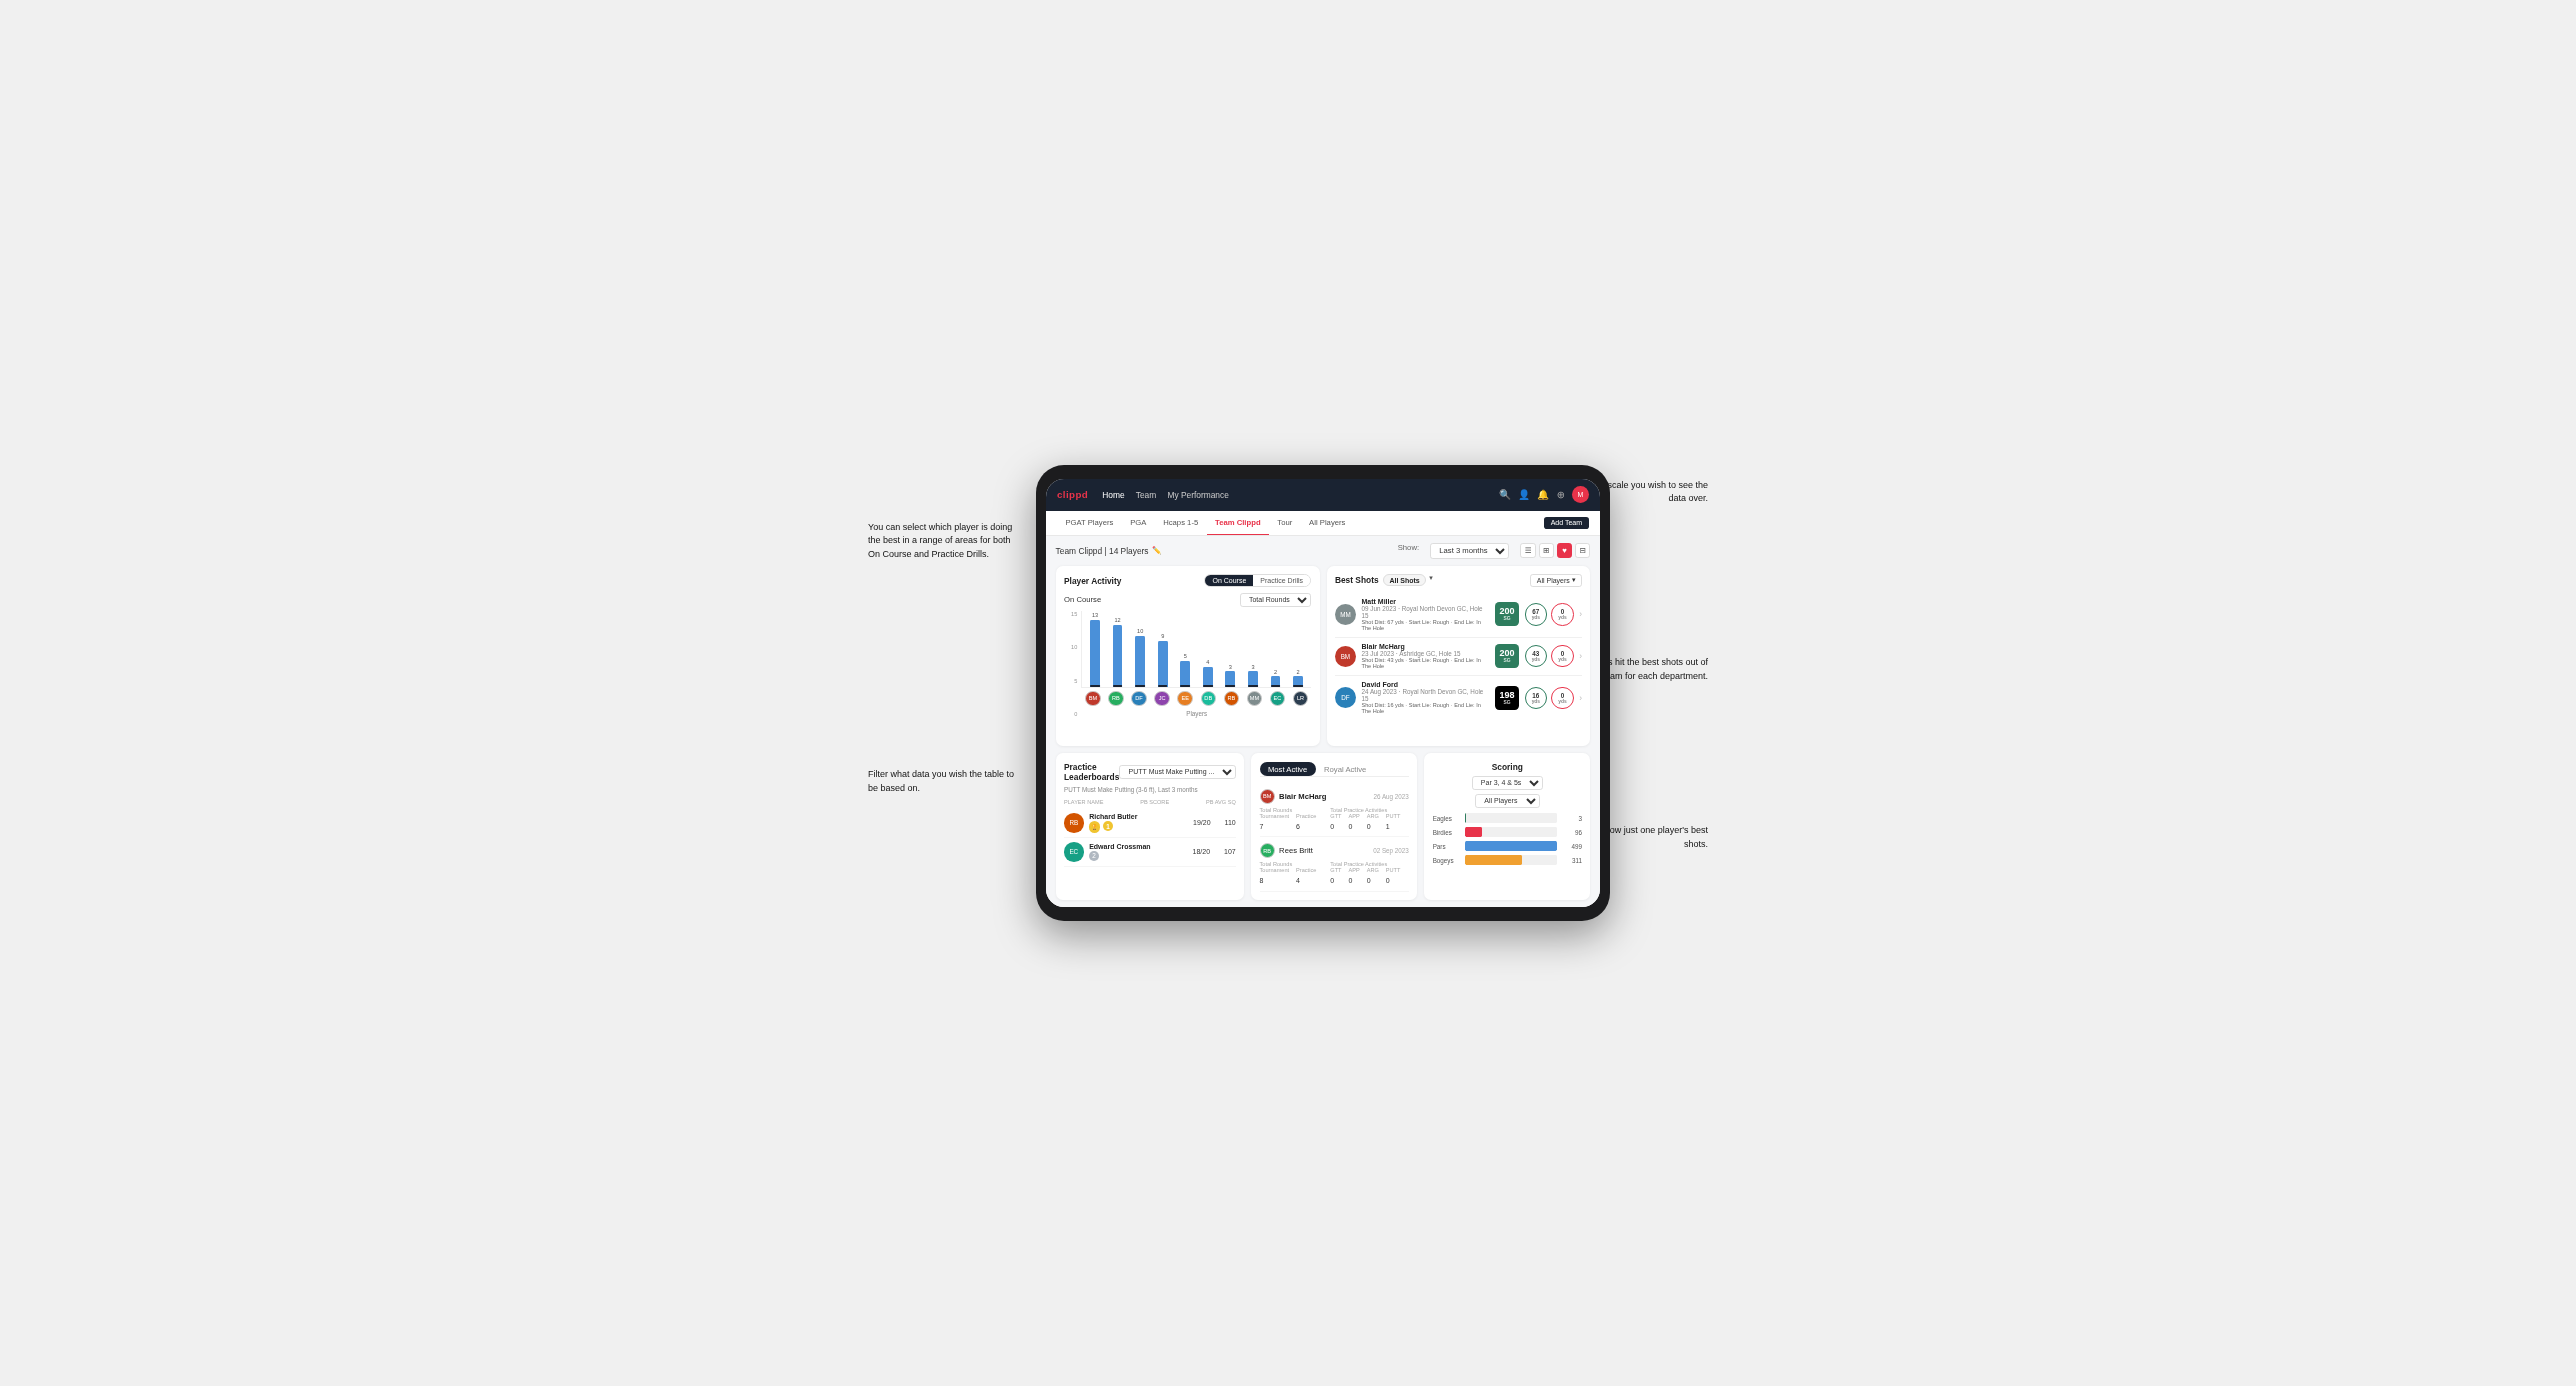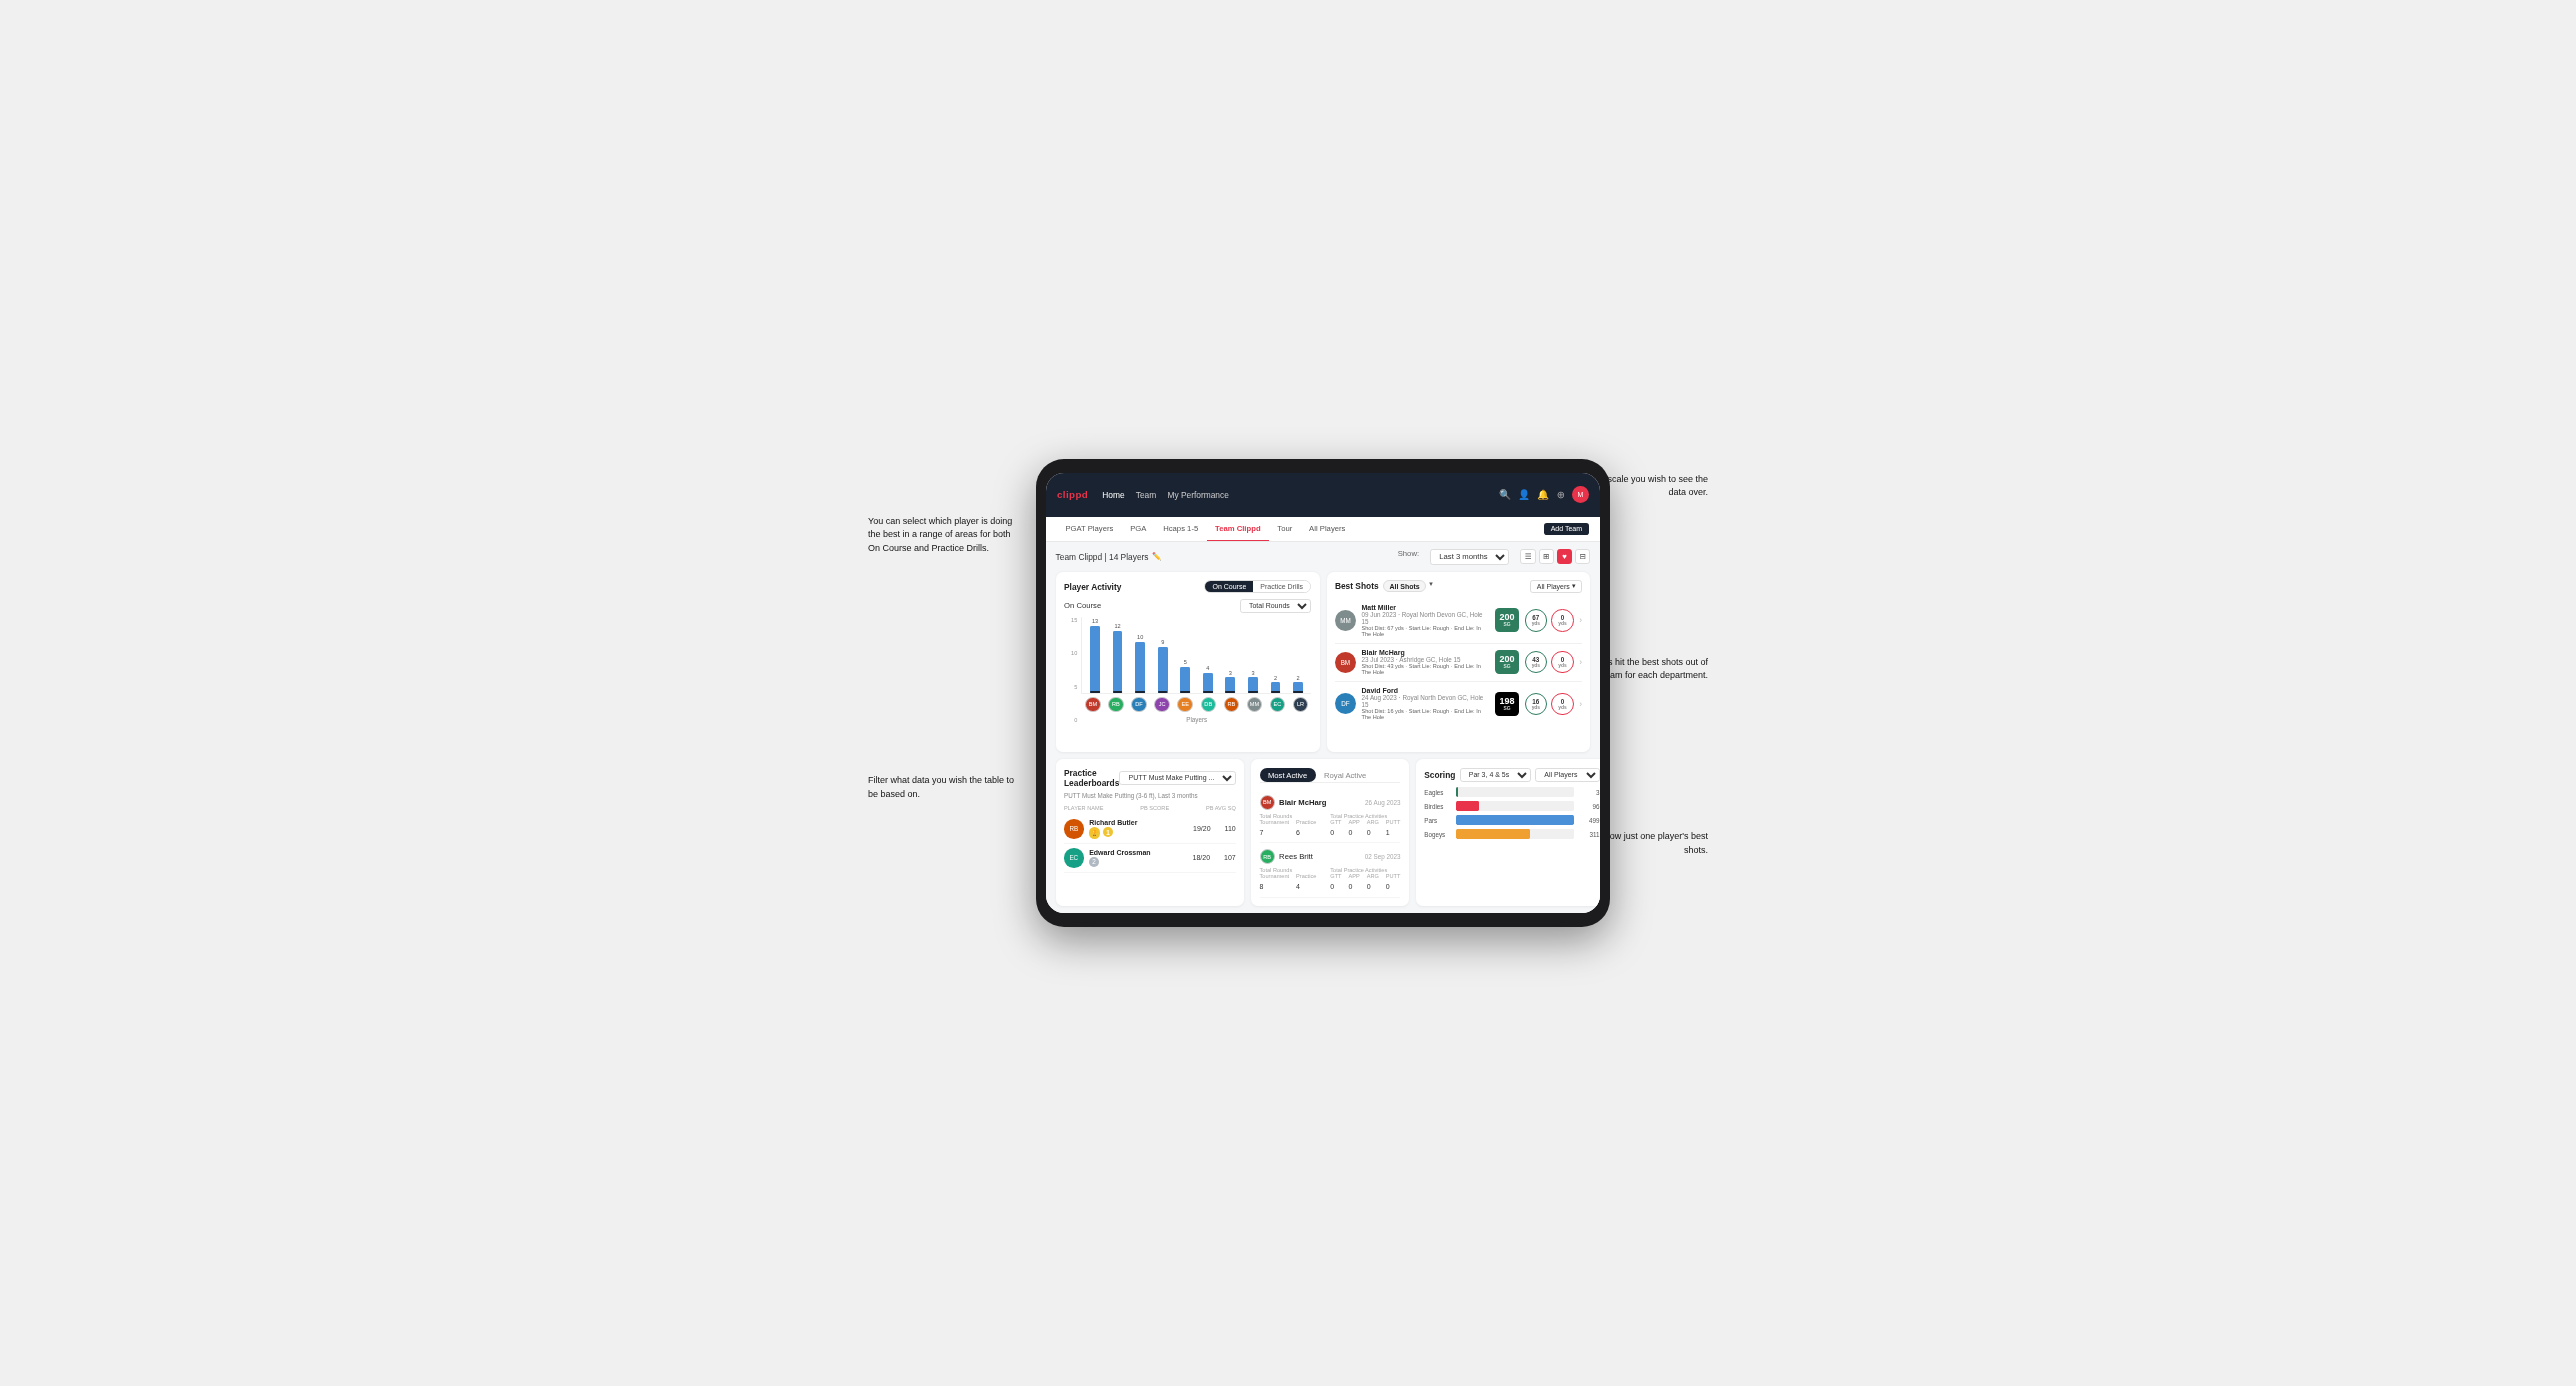--- a/index.html
+++ b/index.html
@@ -49,21 +49,21 @@
       border-radius: 18px;
       overflow: hidden;
     }
 
     
     .top-nav {
       background: #1a2332;
       display: flex;
       align-items: center;
       padding: 0 11.2px;
-      height: 44px;
+      height: 32px;
       gap: 14px;
     }
     .logo {
       color: #e8334a;
       font-weight: 700;
       font-size: 9.8px;
       letter-spacing: 0.4px;
     }
     .nav-links {
       display: flex;
@@ -499,20 +499,21 @@
       display: flex;
       gap: 7px;
     }
     .activity-stat-num { font-size: 7px; color: #333; font-weight: 500; }
 
     
     .scoring-header {
       display: flex;
       align-items: center;
       gap: 4.2px;
+      flex-direction: column;
     }
     .scoring-chart {
       margin-top: 5.6px;
     }
     .scoring-row {
       display: flex;
       align-items: center;
       gap: 4.2px;
       margin-bottom: 4.2px;
     }

